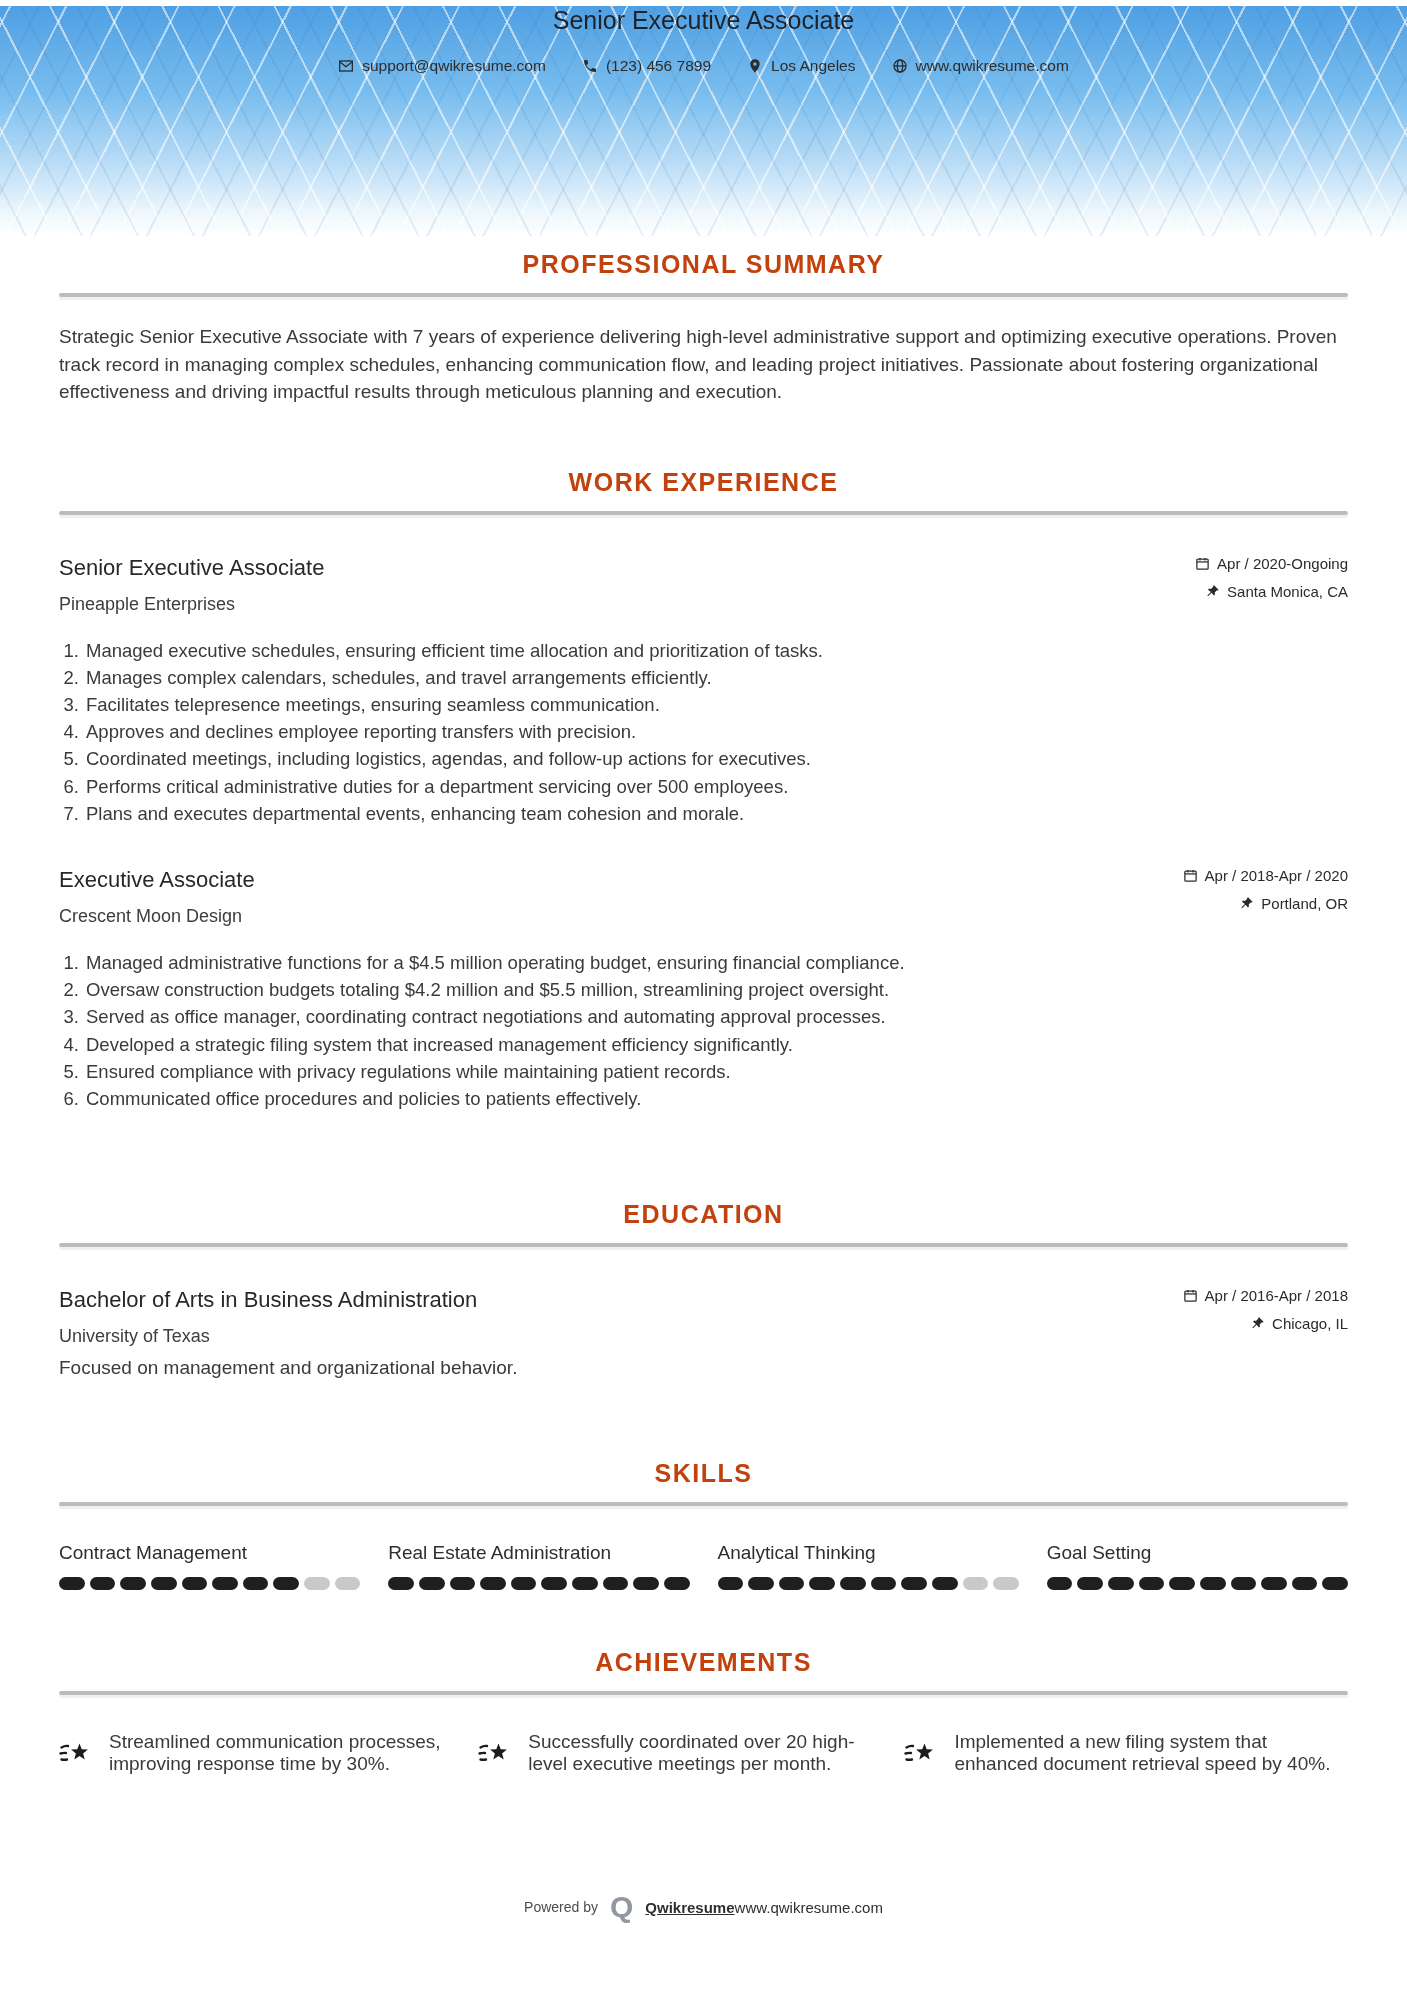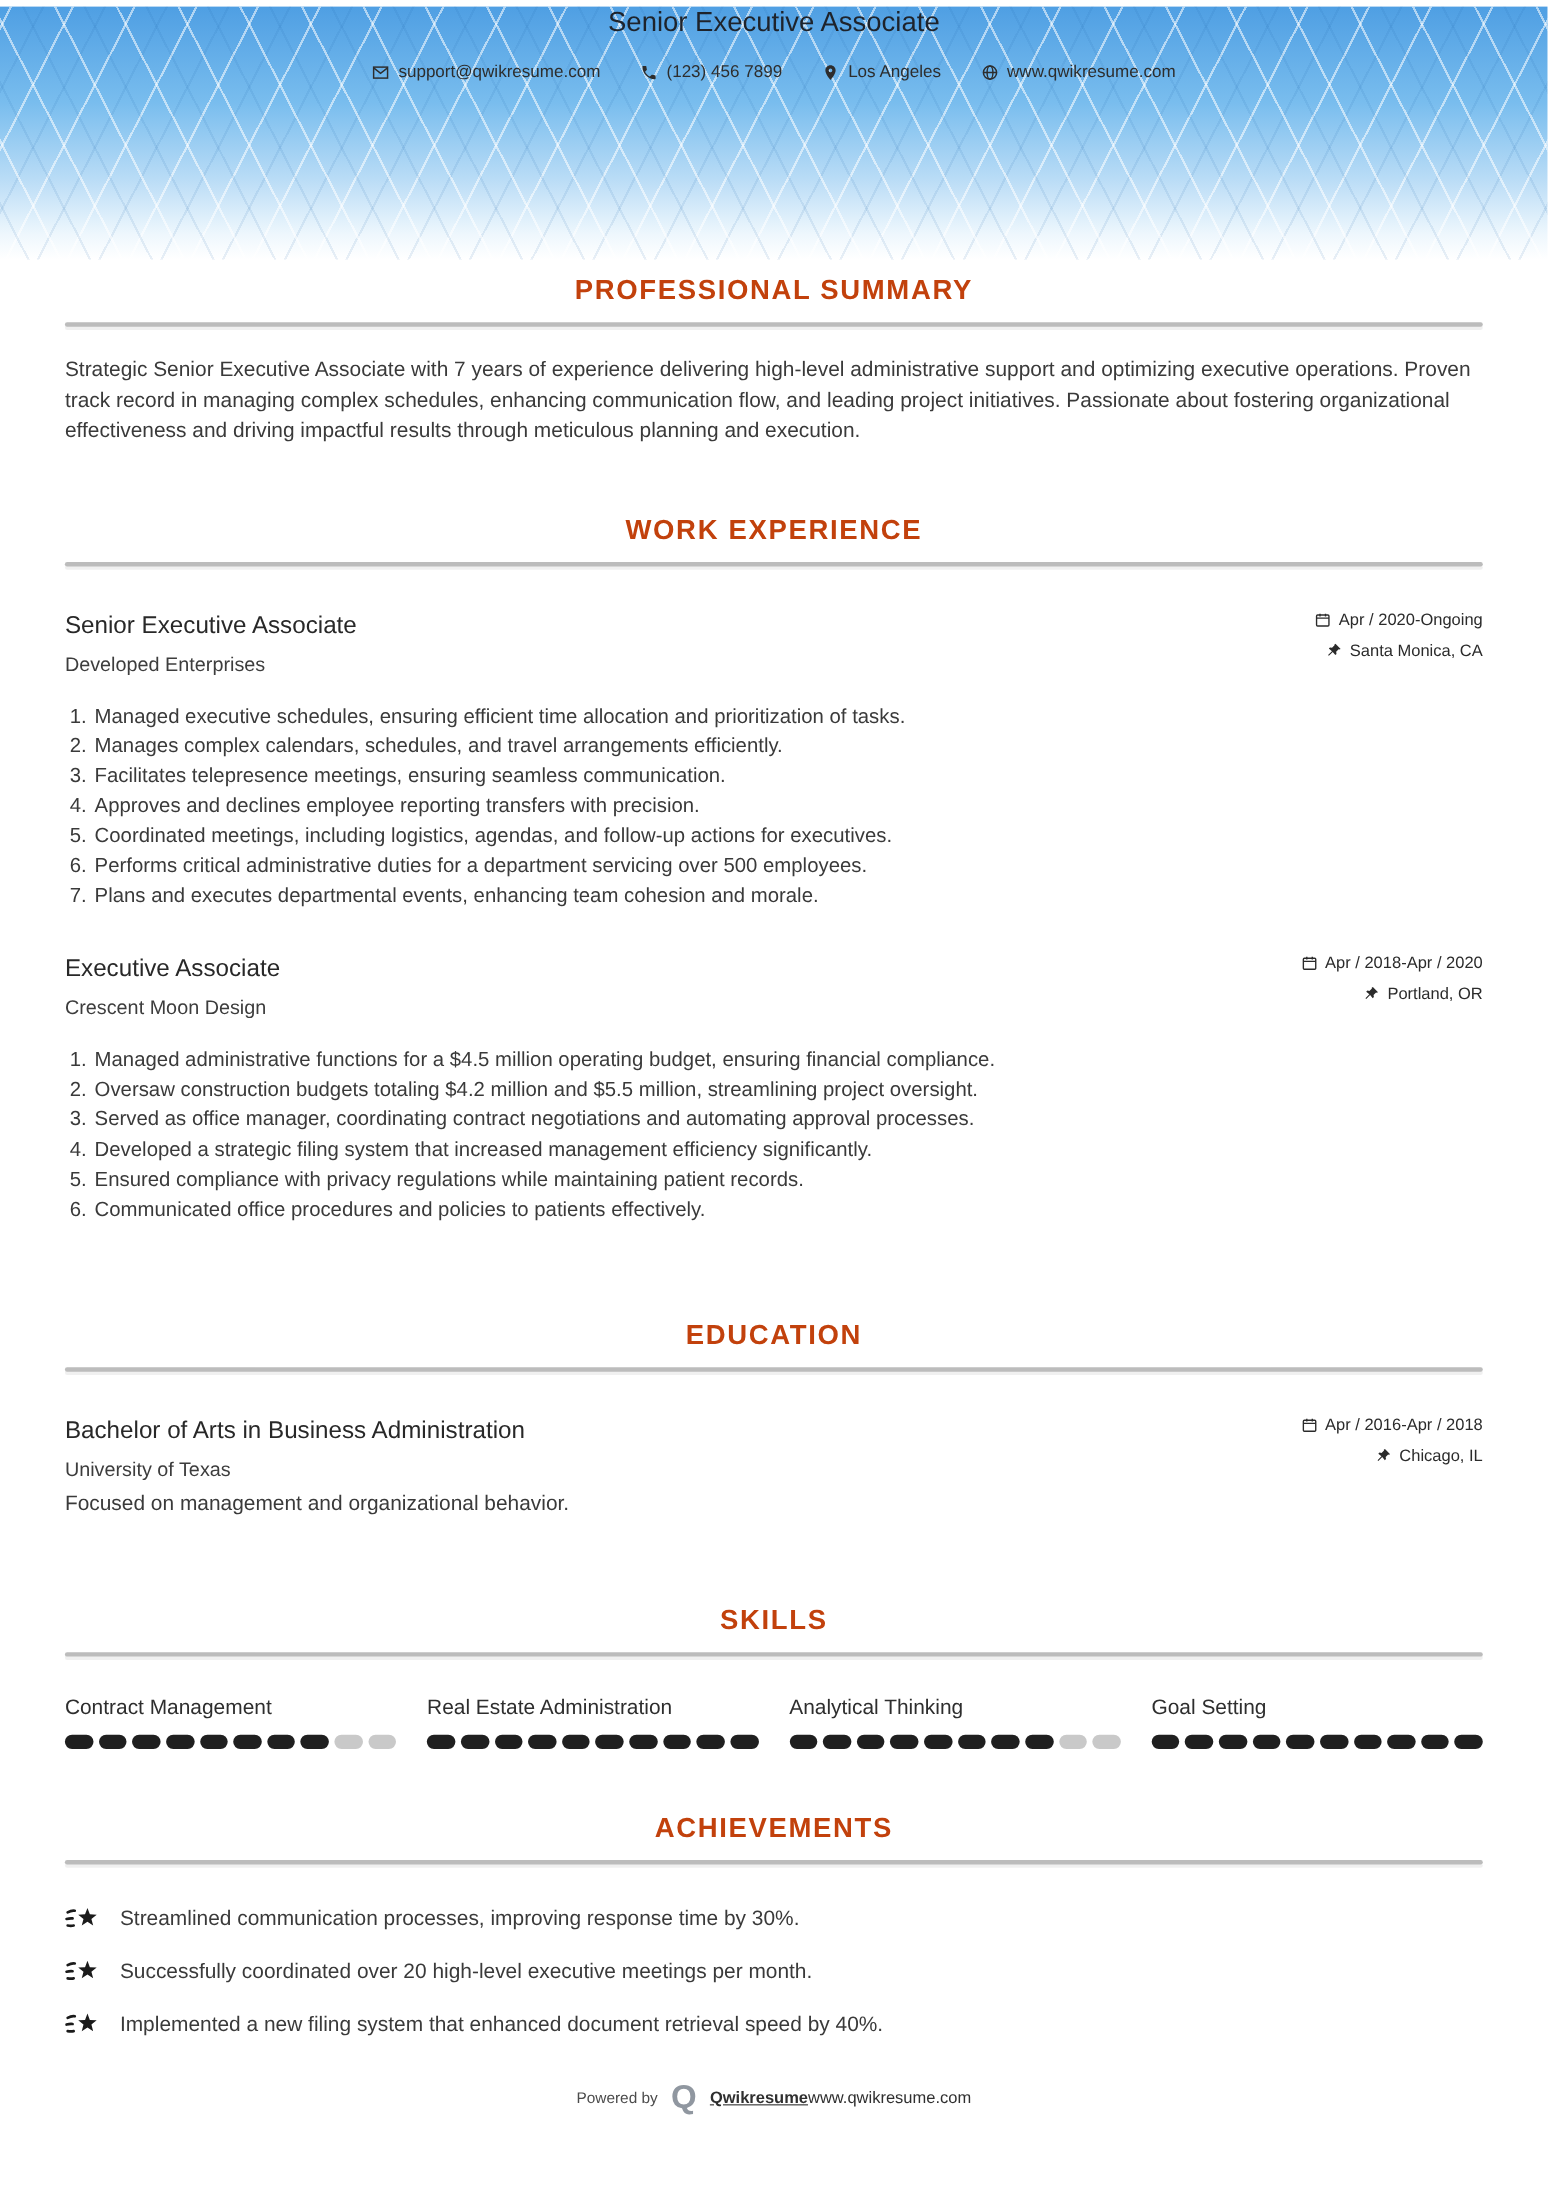--- a/index.html
+++ b/index.html
@@ -44,21 +44,21 @@
   .edu-desc { margin-top: 10px; font-size: 19px; color: #3a3a3a; }
 
   .section-skills { margin-top: 80px; }
   .skills-grid { display: grid; grid-template-columns: repeat(4, 1fr); gap: 28px; margin-top: 36px; }
   .skill-label { font-size: 19px; color: #2e2e2e; }
   .dots { display: flex; gap: 5px; margin-top: 13px; }
   .dot { flex: 1 1 auto; max-width: 27px; height: 13px; border-radius: 7px; background: #c9c9c9; }
   .dot.filled { background: #1f1f1f; }
 
   .section-achievements { margin-top: 58px; }
-  .ach-list { margin-top: 36px; display: flex; flex-direction: column; gap: 21px; }
+  .ach-list { margin-top: 36px; display: flex; flex-direction: row; gap: 21px; }
   .ach-item { display: flex; align-items: center; gap: 18px; font-size: 19px; color: #3a3a3a; }
   .ach-icon svg { width: 32px; height: 27px; display: block; }
 
   
   .footer { position: absolute; left: 59px; right: 59px; bottom: 68px; display: flex; justify-content: center; align-items: center; }
   .powered { display: flex; align-items: center; gap: 12px; font-size: 14px; color: #4c4c4c; }
   .q-logo { font-size: 30px; font-weight: bold; color: #9097a0; line-height: 1; }
   .brand-link { font-size: 15px; color: #2f2f2f; font-weight: bold; text-decoration: underline; cursor: pointer; }
   .footer-site { font-size: 15px; color: #2f2f2f; }
 </style>
@@ -117,21 +117,21 @@
     </div>
 
     <div class="section-work">
       <div class="section-heading">WORK EXPERIENCE</div>
       <div class="divider"></div>
 
       <div class="job">
         <div class="entry-header">
           <div>
             <div class="entry-title">Senior Executive Associate</div>
-            <div class="entry-sub">Developed Enterprises</div>
+            <div class="entry-sub">Pineapple Enterprises</div>
           </div>
           <div class="meta">
             <div class="meta-row">
               <span class="icon-15">
                 <svg viewBox="0 0 24 24">
                     <rect x="3" y="5" width="18" height="16" rx="1.5" fill="none" stroke="#2b2b2b" stroke-width="2"></rect>
                     <path d="M3 9.5h18" stroke="#2b2b2b" stroke-width="2"></path>
                     <path d="M8 3v4M16 3v4" stroke="#2b2b2b" stroke-width="2"></path>
                   </svg>
               </span>

